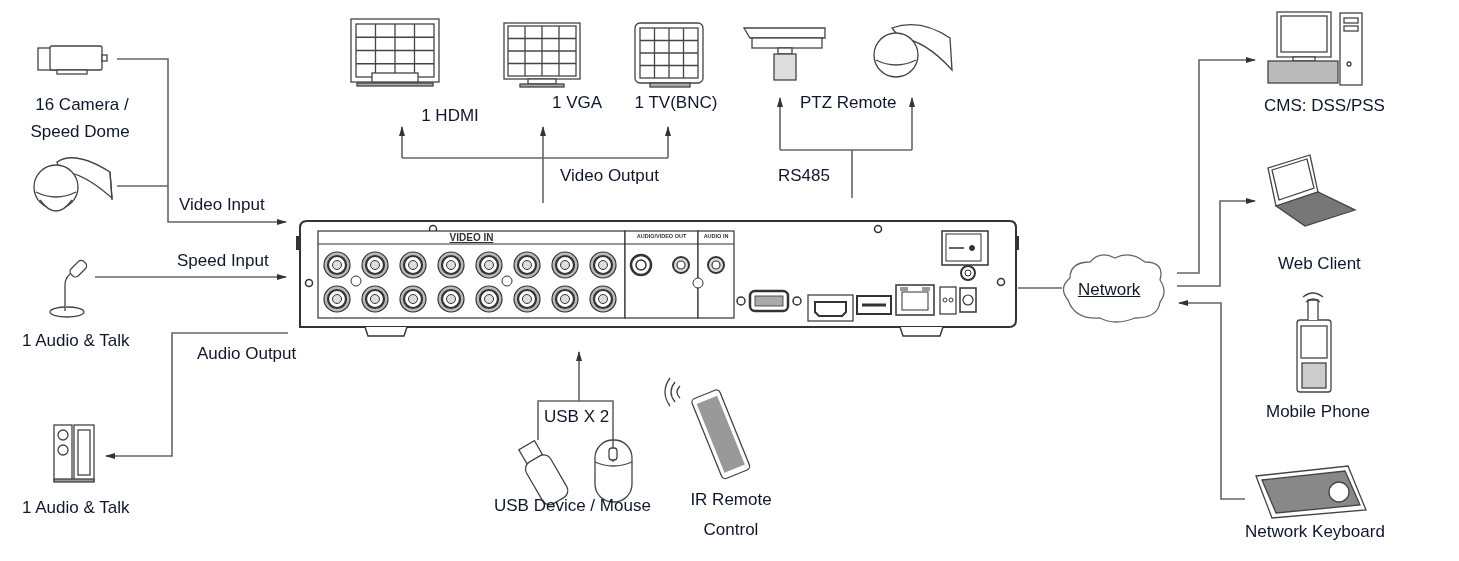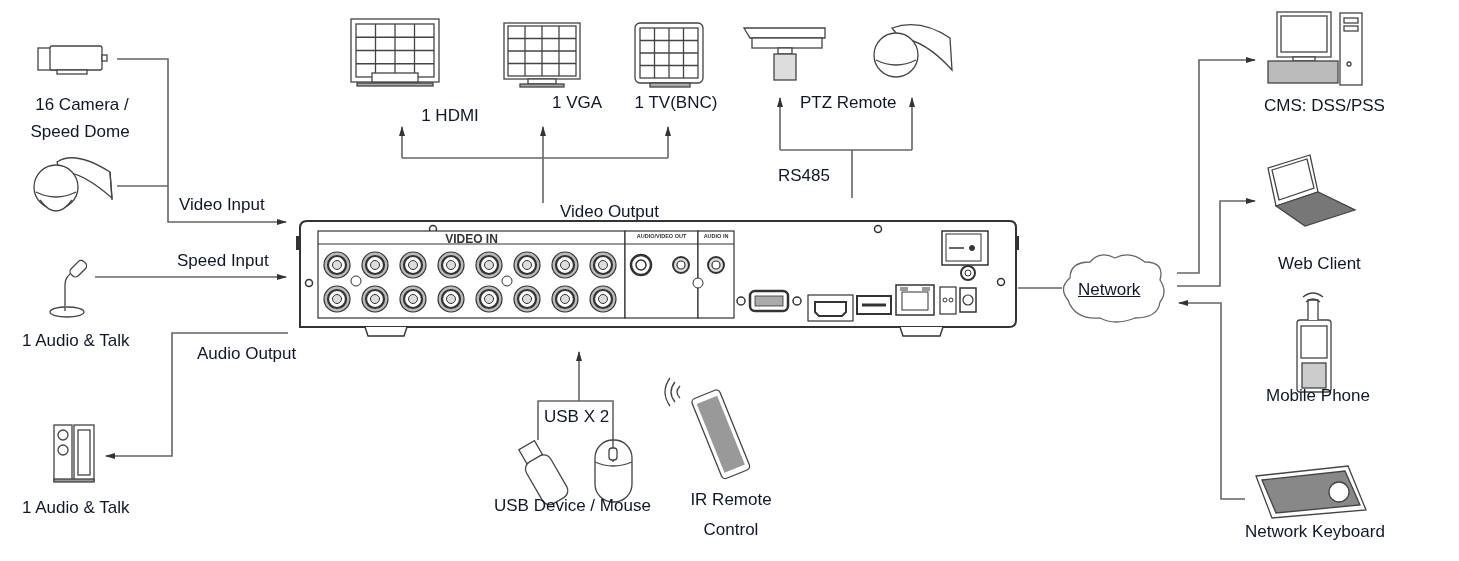--- a/index.html
+++ b/index.html
@@ -307,30 +307,30 @@
 <div class="lbl c" style="left:80px;top:122px;">Speed Dome</div>
 <div class="lbl" style="left:179px;top:195px;">Video  Input</div>
 <div class="lbl" style="left:177px;top:251px;">Speed  Input</div>
 <div class="lbl" style="left:22px;top:331px;">1 Audio &amp;  Talk</div>
 <div class="lbl" style="left:182px;top:344px;margin-left:15px;">Audio  Output</div>
 <div class="lbl" style="left:22px;top:498px;">1 Audio &amp;  Talk</div>
 
 <div class="lbl c" style="left:406px;top:106px;margin-left:44px;">1 HDMI</div>
 <div class="lbl c" style="left:577px;top:93px;">1 VGA</div>
 <div class="lbl c" style="left:676px;top:93px;text-align:center;">1 TV(BNC)</div>
-<div class="lbl" style="left:560px;top:166px;margin-top:36px;">Video Output</div>
+<div class="lbl" style="left:560px;top:166px;">Video Output</div>
 <div class="lbl" style="left:800px;top:93px;">PTZ Remote</div>
 <div class="lbl" style="left:778px;top:166px;">RS485</div>
 
-<div style="position:absolute;left:318px;top:232px;width:307px;text-align:center;font-size:12px;font-weight:bold;color:#333;">VIDEO   IN</div>
+<div style="position:absolute;left:318px;top:232px;width:307px;text-align:center;font-size:10px;font-weight:bold;color:#333;text-decoration:underline;">VIDEO   IN</div>
 <div style="position:absolute;left:625px;top:233px;width:73px;text-align:center;font-size:5.5px;font-weight:bold;color:#333;">AUDIO/VIDEO OUT</div>
 <div style="position:absolute;left:698px;top:233px;width:36px;text-align:center;font-size:5.5px;font-weight:bold;color:#333;">AUDIO  IN</div>
 
 <div class="lbl" style="left:544px;top:407px;">USB X 2</div>
 <div class="lbl" style="left:494px;top:496px;">USB Device / Mouse</div>
 <div class="lbl c" style="left:731px;top:490px;">IR Remote</div>
 <div class="lbl c" style="left:731px;top:520px;">Control</div>
 
 <div class="lbl" style="left:1078px;top:280px;text-decoration:underline;">Network</div>
 <div class="lbl" style="left:1264px;top:96px;">CMS: DSS/PSS</div>
 <div class="lbl" style="left:1278px;top:216px;margin-top:38px;">Web Client</div>
-<div class="lbl" style="left:1266px;top:386px;">Mobile Phone</div>
+<div class="lbl" style="left:1266px;top:402px;">Mobile Phone</div>
 <div class="lbl" style="left:1245px;top:522px;">Network Keyboard</div>
 
 </body></html>

